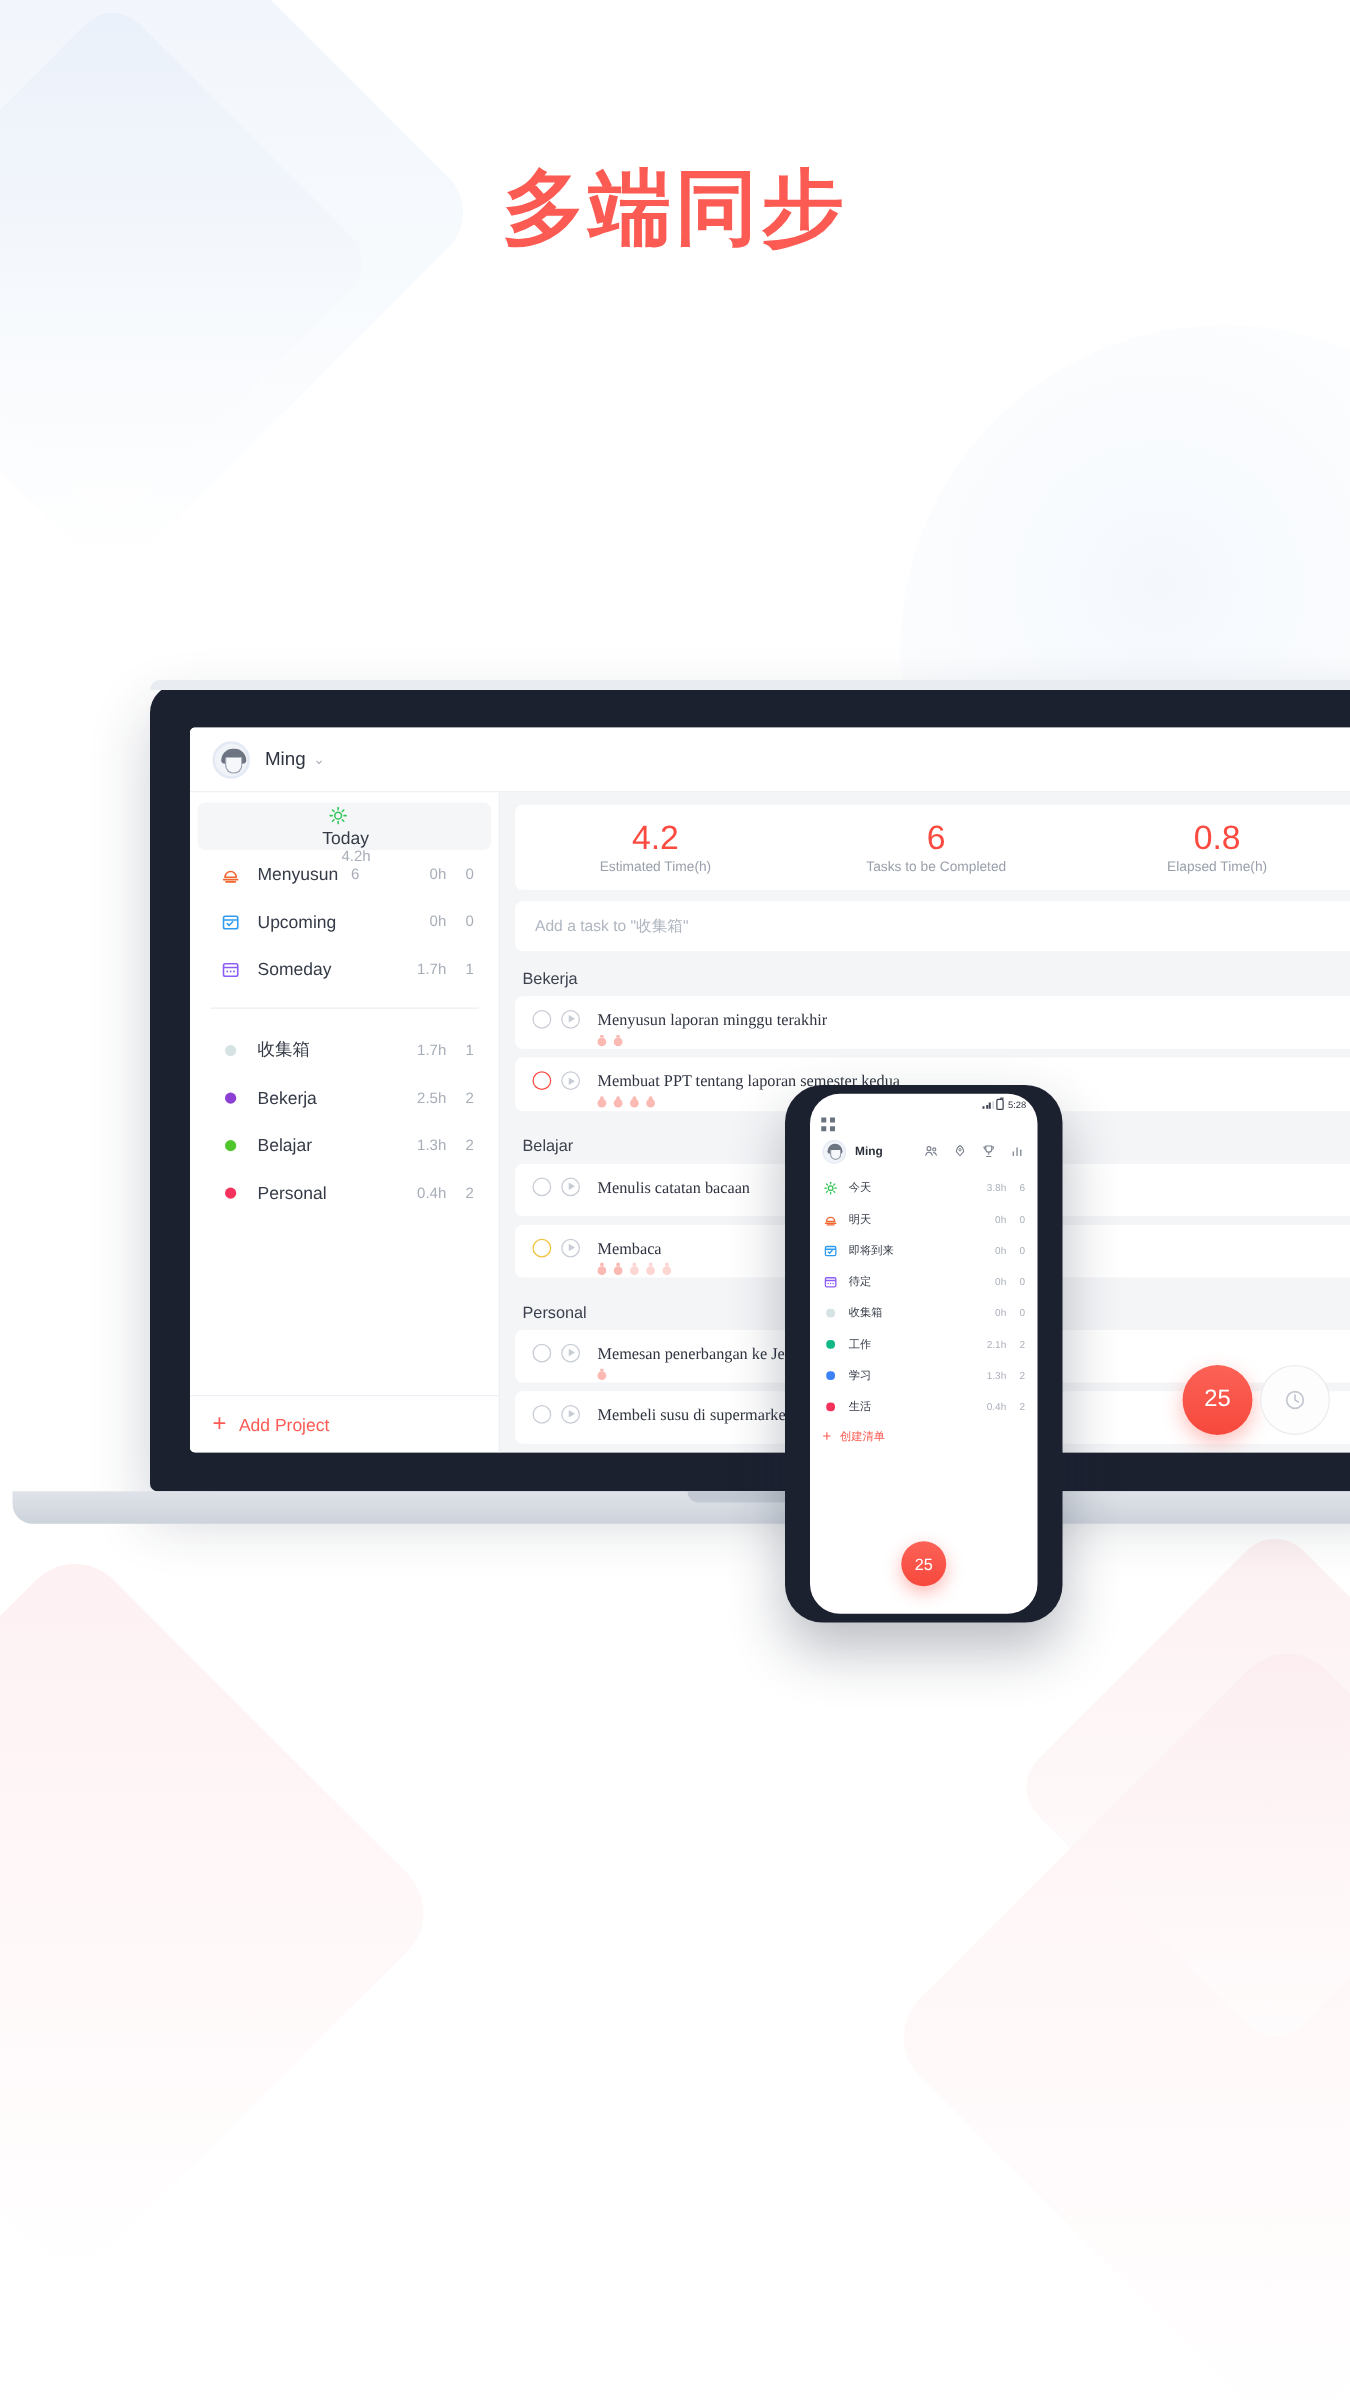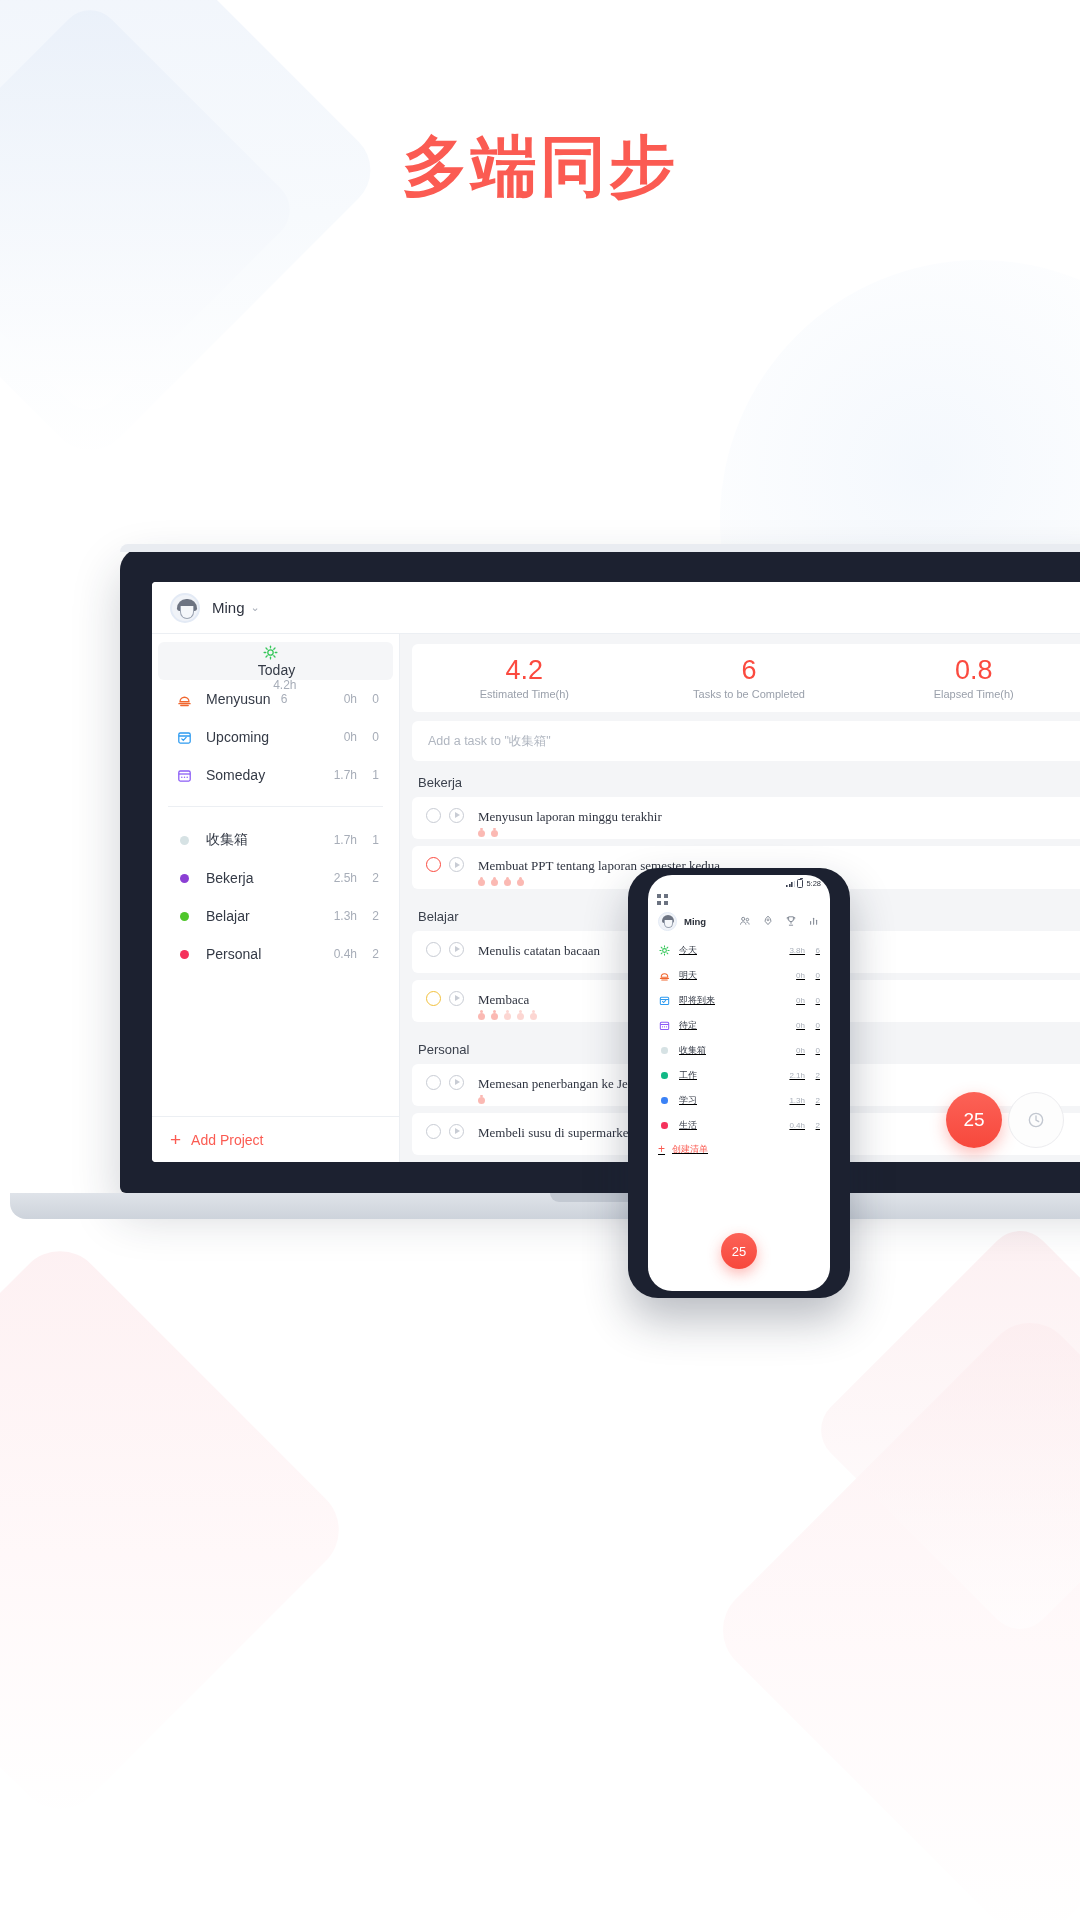--- a/index.html
+++ b/index.html
@@ -363,21 +363,21 @@
     border-radius: 6px 6px 2px 2px;
   }
   .pavatar .face {
     position: absolute; left: 5px; top: 7px;
     width: 9px; height: 8px; background: #f5f7fa;
     border-radius: 0 0 5px 5px; border: 1px solid #9aa2b0; border-top: none;
   }
   .pname { font-size: 9.5px; color: #2b303a; font-weight: 700; flex: 1 1 auto; }
   .phdr-icons { display: flex; gap: 11px; align-items: center; color: #7b828e; }
   .hicon { width: 12px; height: 12px; }
-  .plist { flex: 1 1 auto; padding: 2px 0 0 0; text-decoration: underline; }
+  .plist { flex: 1 1 auto; padding: 2px 0 0 0; }
   .prow {
     height: 25px; display: flex; align-items: center;
     padding: 0 10px; font-size: 9px; color: #343a46;
   }
   .pico {
     width: 13px; flex: 0 0 13px; height: 13px; margin-right: 8px;
     display: flex; align-items: center; justify-content: center;
   }
   .plabel { flex: 1 1 auto; }
   .ph { width: 26px; text-align: right; font-size: 8px; color: #aab0ba; }

